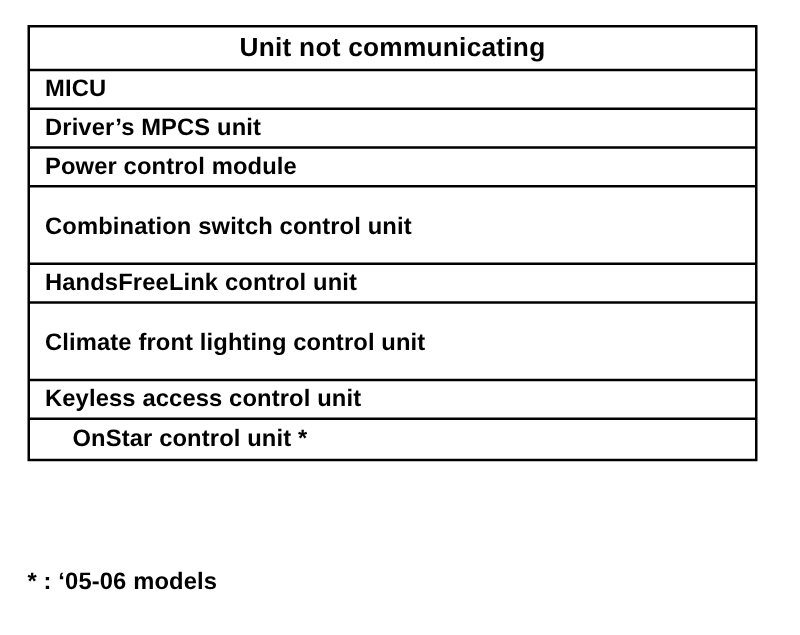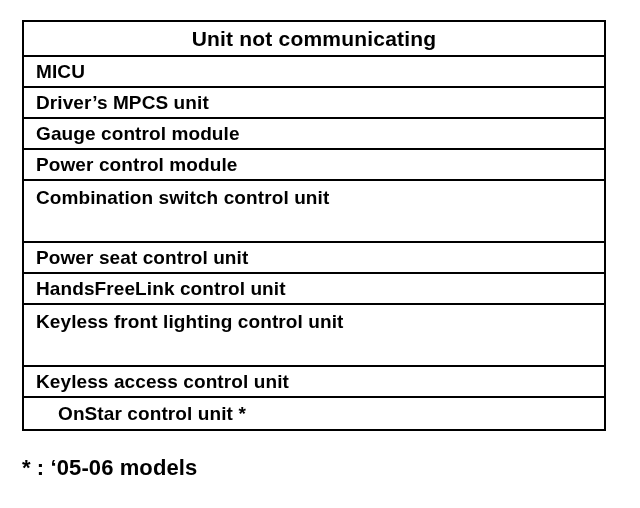--- a/index.html
+++ b/index.html
@@ -51,35 +51,35 @@
     letter-spacing: 0.2px;
     text-align: center;
     width: 100%;
   }
   .item-row {
     height: 31px;
     padding-left: 12px;
   }
   .item-row.tall {
     height: 62px;
-    align-items: flex-start;
+    align-items: center;
     padding-top: 3px;
   }
   .item-cell {
     font-size: 19px;
     font-weight: bold;
     letter-spacing: 0.1px;
     line-height: 28px;
     white-space: nowrap;
   }
   .footnote {
     position: absolute;
     left: 22px;
     top: 455px;
-    font-size: 22px;
+    font-size: 19px;
     font-weight: bold;
     letter-spacing: 0.1px;
   }
 </style>
 </head>
 <body>
 
 <div class="page">
 
   <div class="table-wrap">
@@ -89,42 +89,36 @@
     </div>
 
     <div class="row item-row">
       <div class="item-cell">MICU</div>
     </div>
 
     <div class="row item-row">
       <div class="item-cell">Driver’s MPCS unit</div>
     </div>
 
-    <div class="row item-row">
-      <div class="item-cell">Gauge control module</div>
-    </div>
 
     <div class="row item-row">
       <div class="item-cell">Power control module</div>
     </div>
 
     <div class="row item-row tall">
       <div class="item-cell">Combination switch control unit</div>
     </div>
 
-    <div class="row item-row">
-      <div class="item-cell">Power seat control unit</div>
-    </div>
 
     <div class="row item-row">
       <div class="item-cell">HandsFreeLink control unit</div>
     </div>
 
     <div class="row item-row tall">
-      <div class="item-cell">Keyless front lighting control unit</div>
+      <div class="item-cell">Climate front lighting control unit</div>
     </div>
 
     <div class="row item-row">
       <div class="item-cell">Keyless access control unit</div>
     </div>
 
 
     <div class="row item-row">
       <div class="item-cell">OnStar control unit *</div>
     </div>

